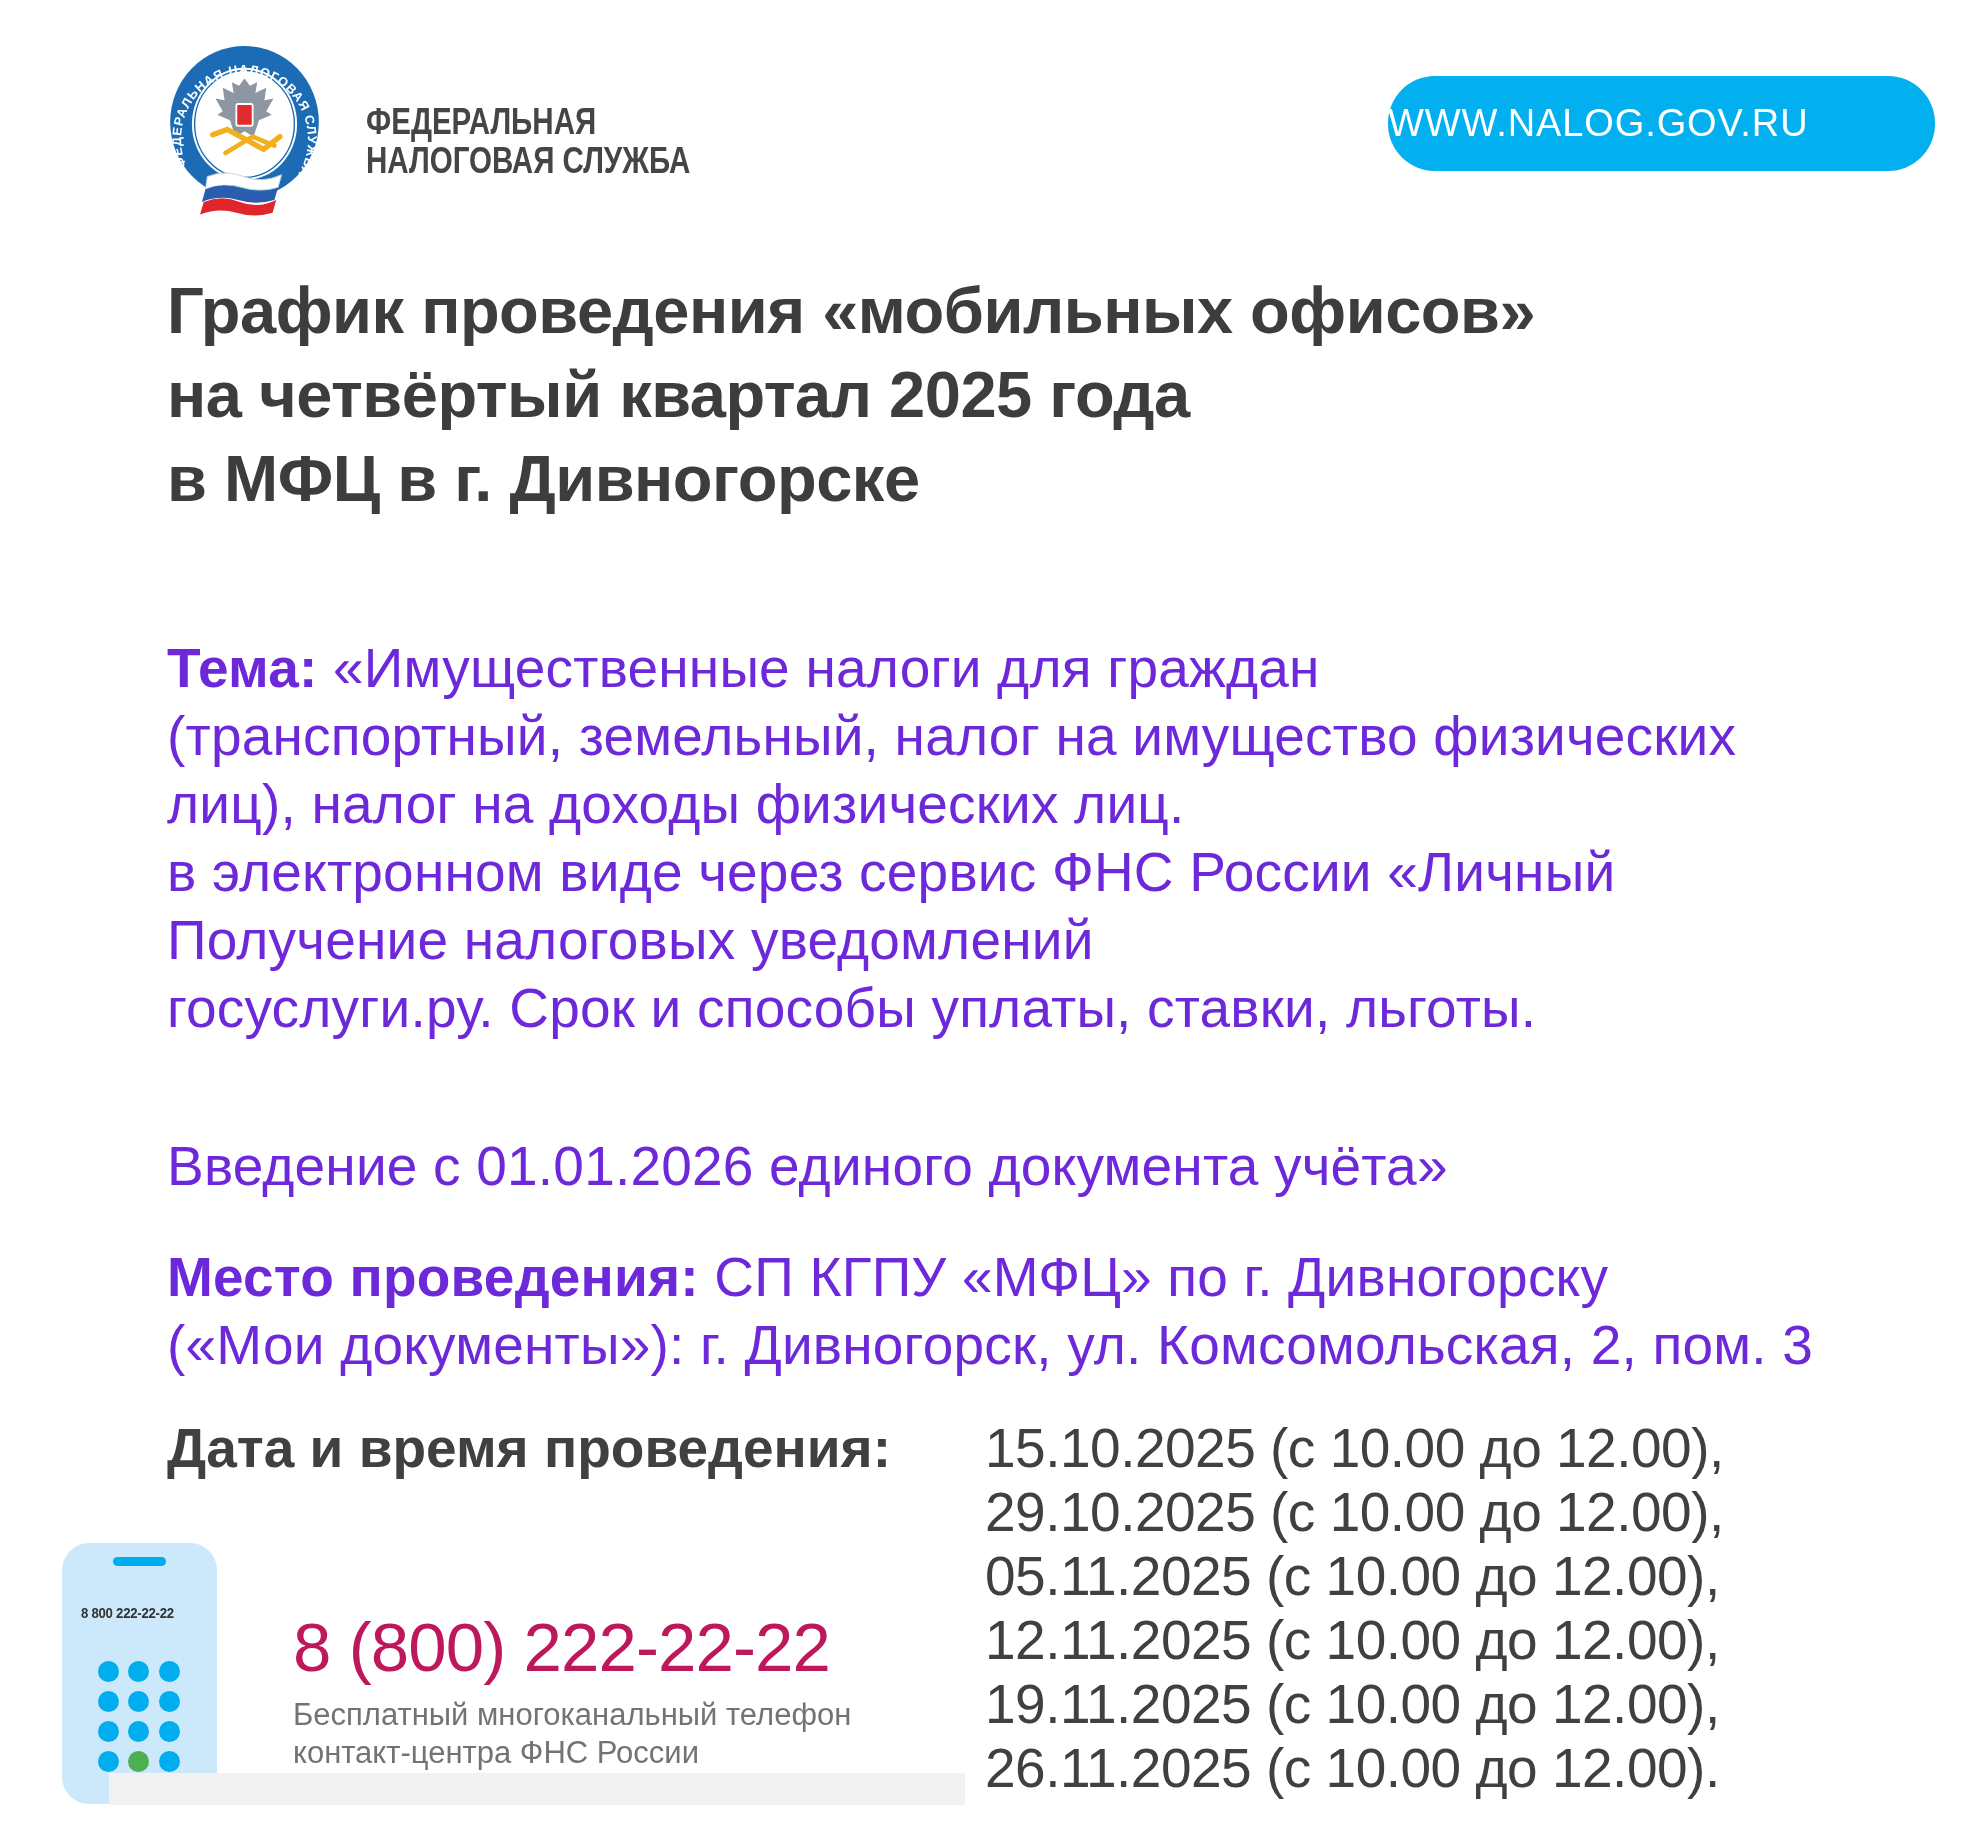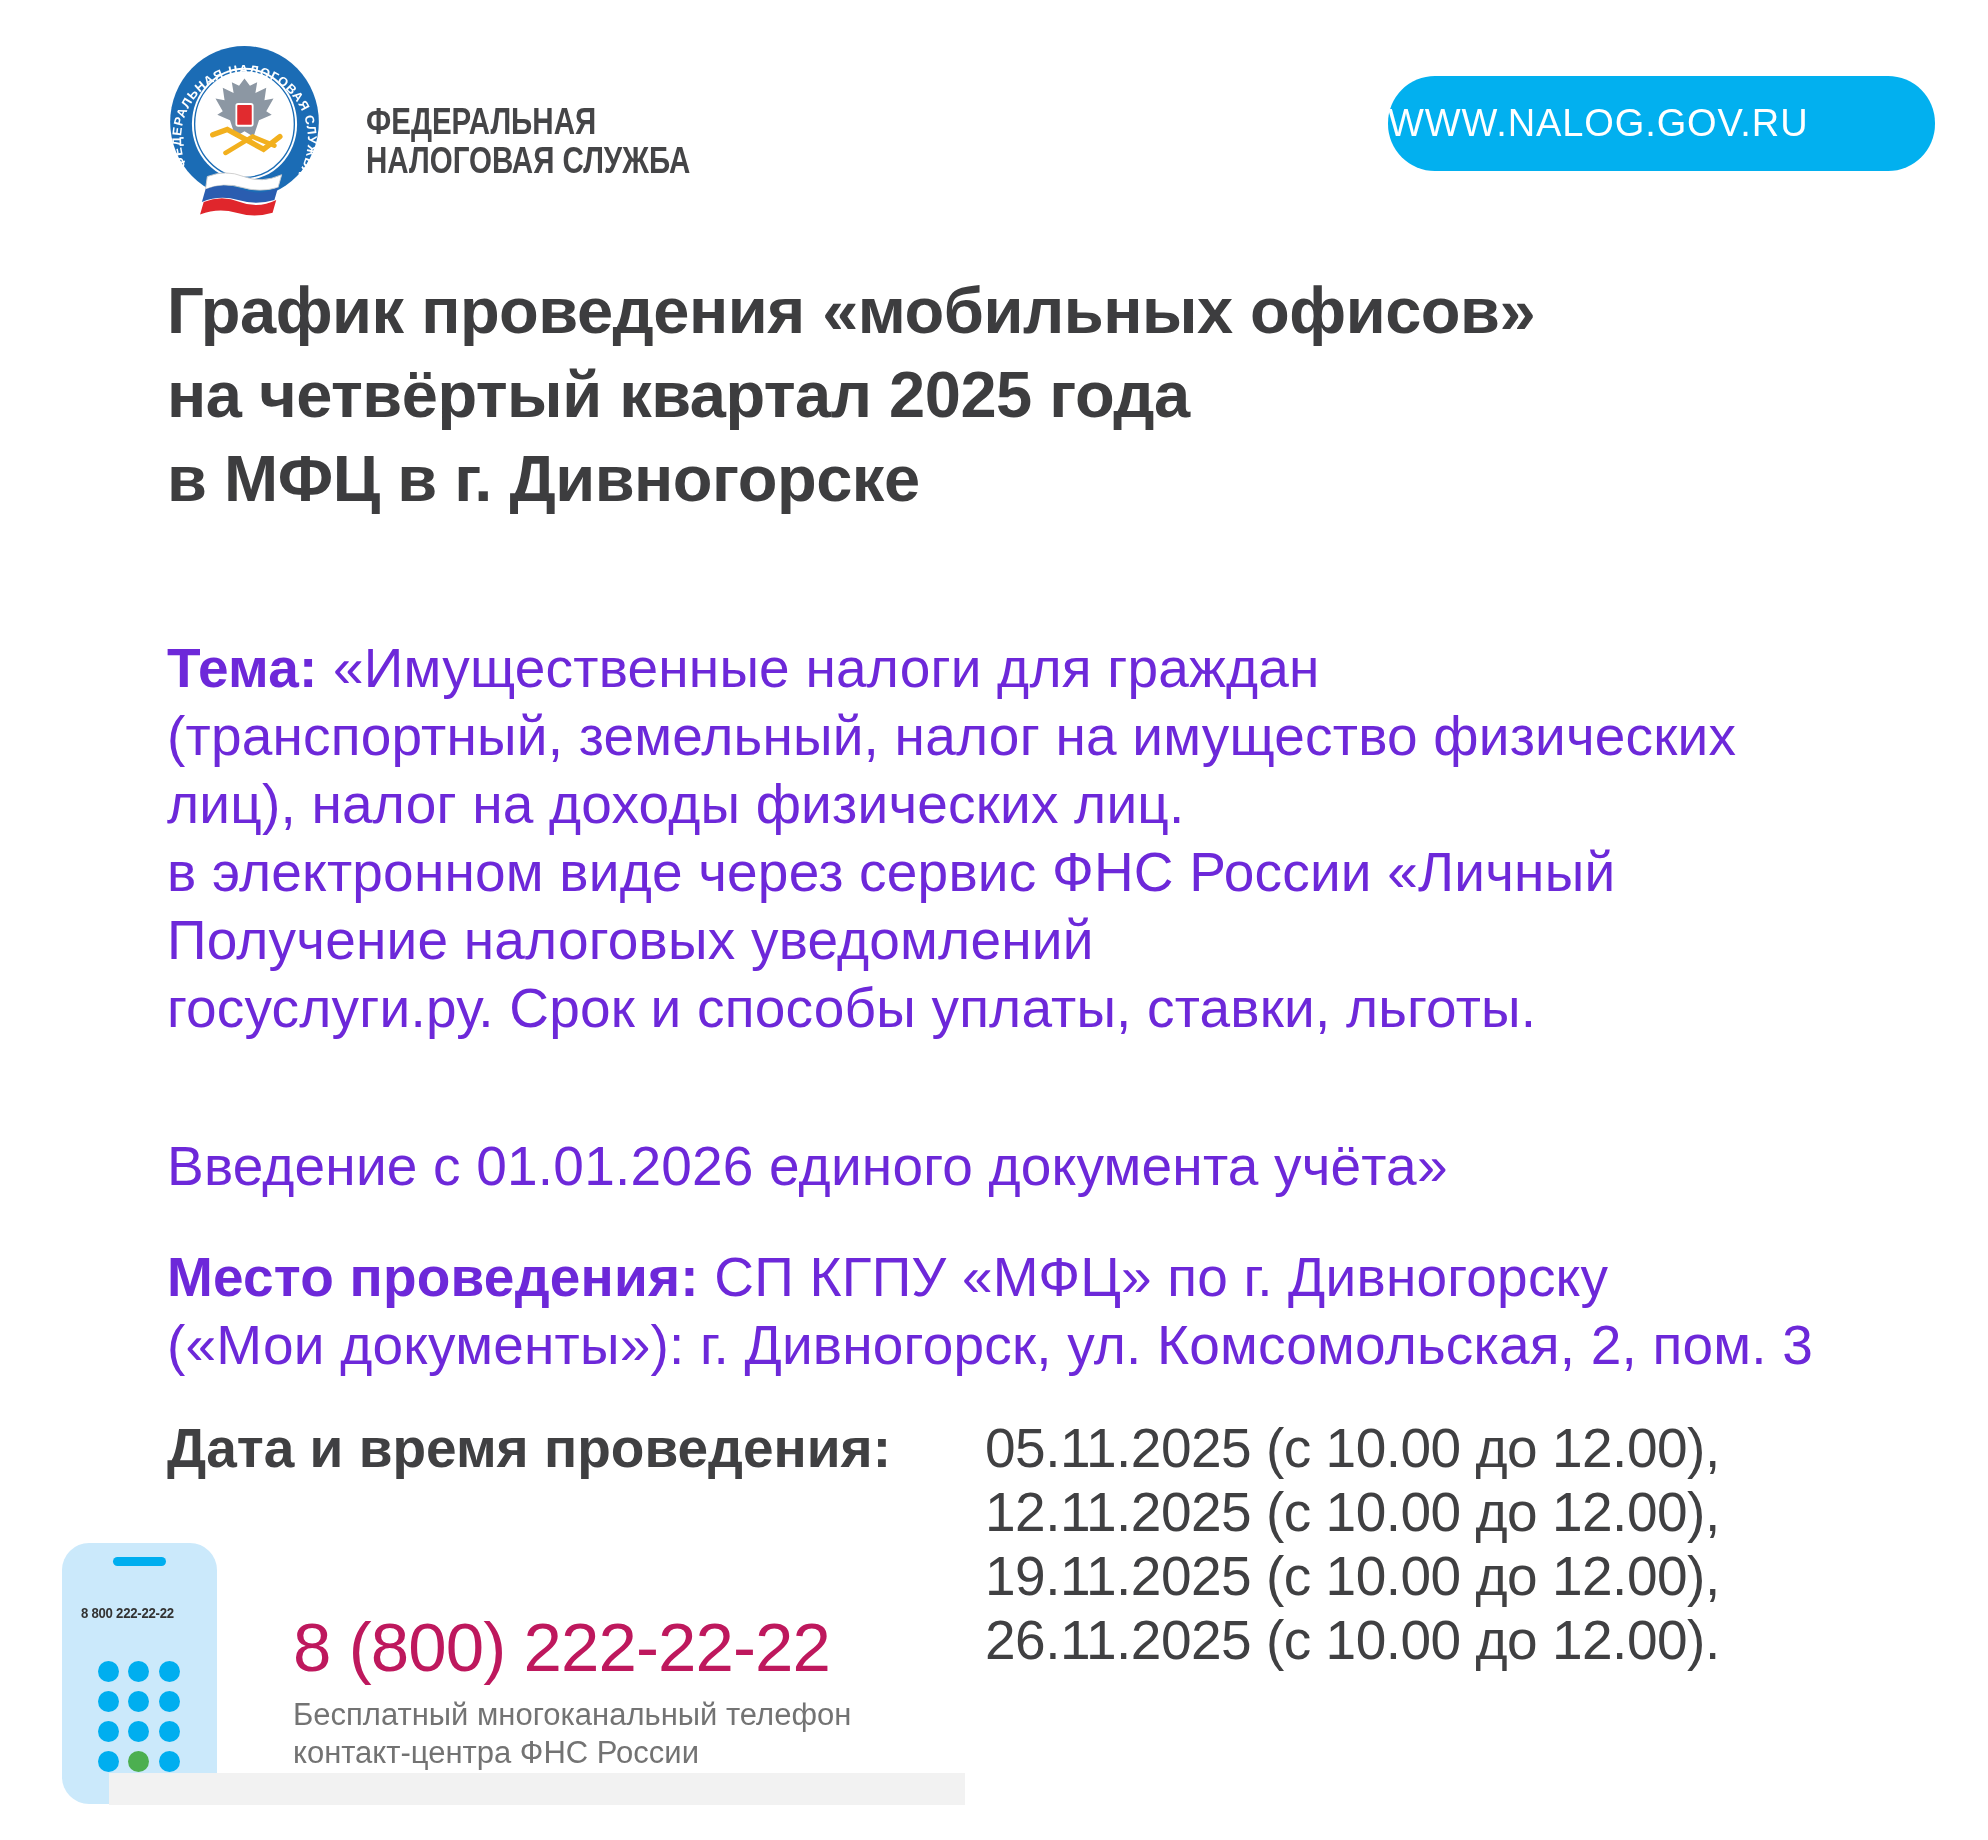--- a/index.html
+++ b/index.html
@@ -124,20 +124,22 @@
 </div>
 <div class="abs body-text intro">Введение с 01.01.2026 единого документа учёта»</div>
 
 <div class="abs body-text place">
   <div><b>Место проведения:</b> <span>СП КГПУ «МФЦ» по г. Дивногорску</span></div>
   <div>(«Мои документы»): г. Дивногорск, ул. Комсомольская, 2, пом. 3</div>
 </div>
 
 <div class="abs date-label">Дата и время проведения:</div>
 <div class="abs dates">
+  <div>15.10.2025 (с 10.00 до 12.00),</div>
+  <div>29.10.2025 (с 10.00 до 12.00),</div>
   <div>05.11.2025 (с 10.00 до 12.00),</div>
   <div>12.11.2025 (с 10.00 до 12.00),</div>
   <div>19.11.2025 (с 10.00 до 12.00),</div>
   <div>26.11.2025 (с 10.00 до 12.00).</div>
 </div>
 
 <div class="abs phone-card"></div>
 <div class="abs gray-bar"></div>
 <div class="abs speaker"></div>
 <div class="abs mini-number">8 800 222-22-22</div>

